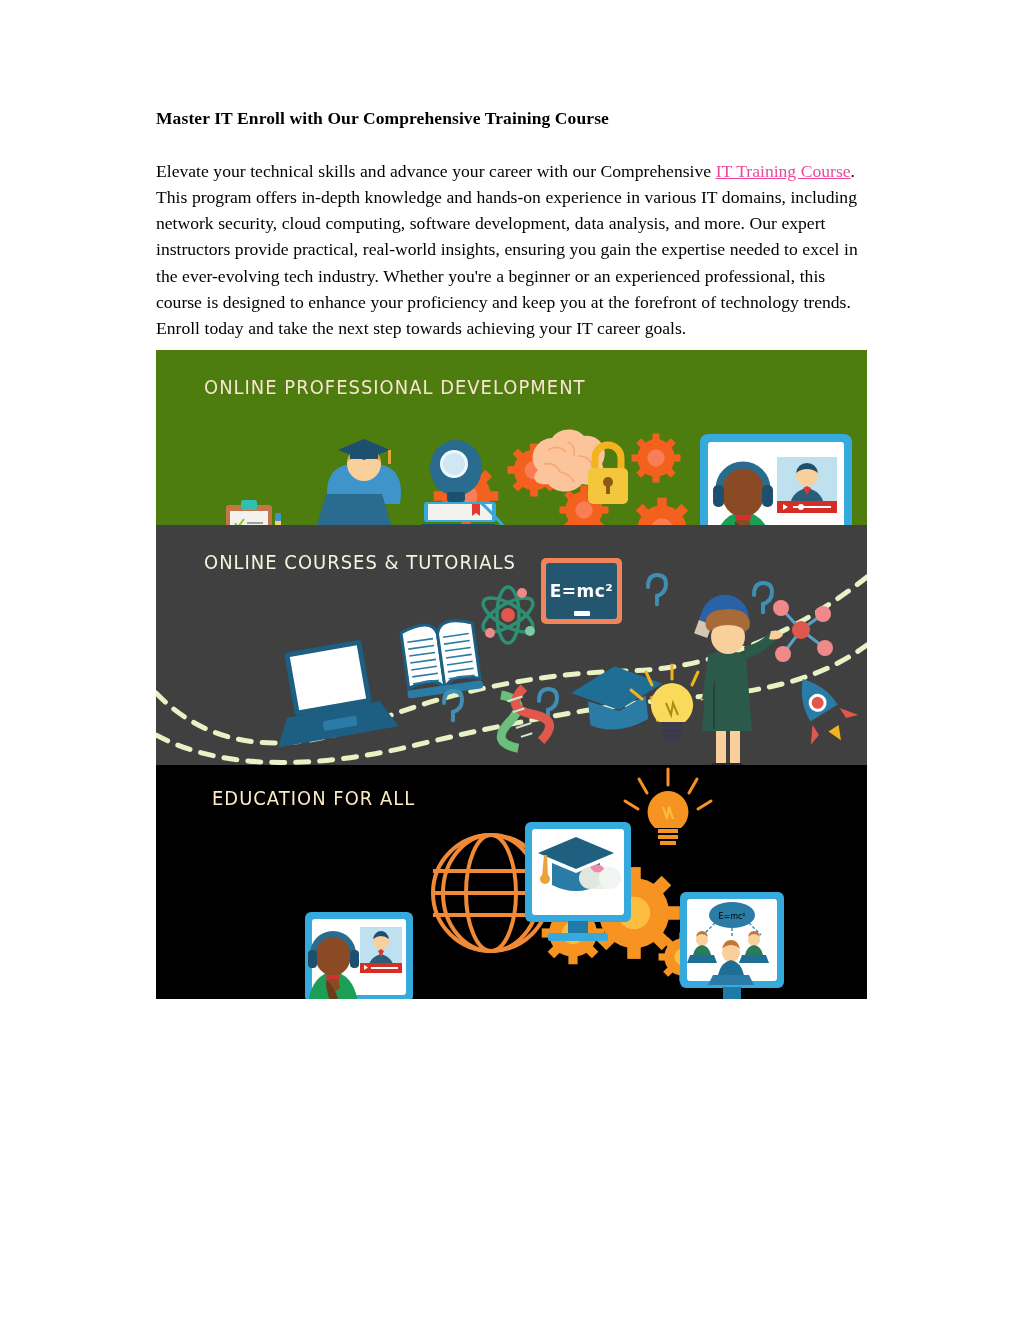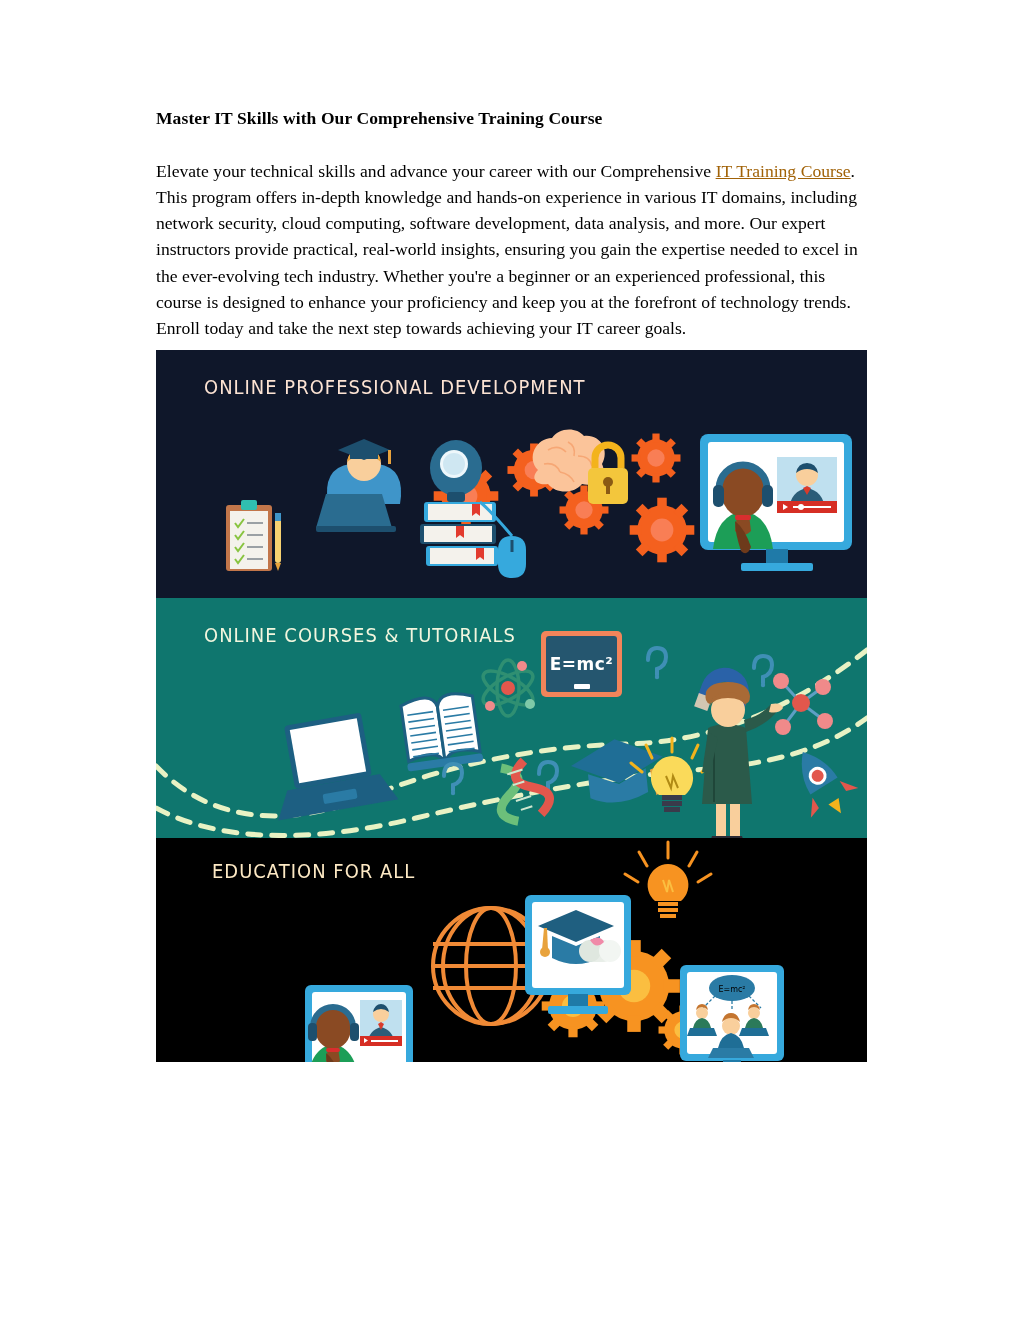--- a/index.html
+++ b/index.html
@@ -38,40 +38,40 @@
   }
   .doc-paragraph {
     font-family: "Liberation Serif", "DejaVu Serif", serif;
     font-size: 17.6px;
     line-height: 26.2px;
     margin: 0;
     text-align: left;
     word-spacing: 0.2px;
   }
   .doc-link {
-    color: #a16207;
+    color: #ec4899;
     text-decoration: underline;
   }
 
   
   .banner {
     position: absolute;
     left: 156px;
     top: 350px;
     width: 711px;
     height: 712px;
     overflow: hidden;
   }
   .band {
     position: relative;
     width: 100%;
     overflow: hidden;
   }
-  .band-1 { height: 248px; background: #0f172a; }
-  .band-2 { height: 240px; background: #0f766e; }
+  .band-1 { height: 175px; background: #4d7c0f; }
+  .band-2 { height: 240px; background: #404040; }
   .band-3 { height: 234px; background: #000000; }
 
   .band-title {
     position: absolute;
     font-family: "DejaVu Sans", "Liberation Sans", sans-serif;
     font-size: 19.5px;
     letter-spacing: 1.1px;
     color: #fbe6d7;
     white-space: nowrap;
     transform: scaleX(0.92);
@@ -119,21 +119,21 @@
     font-size: 8px;
     color: #ffffff;
   }
 </style>
 </head>
 <body>
 
 <div class="page">
 
   <div class="doc-body">
-    <div class="doc-heading">Master IT Skills with Our Comprehensive Training Course</div>
+    <div class="doc-heading">Master IT Enroll with Our Comprehensive Training Course</div>
 
     <p class="doc-paragraph"><span>Elevate your technical skills and advance your career with our Comprehensive </span><a href="#" class="doc-link">IT Training Course</a><span>. This program offers in-depth knowledge and hands-on experience in various IT domains, including network security, cloud computing, software development, data analysis, and more. Our expert instructors provide practical, real-world insights, ensuring you gain the expertise needed to excel in the ever-evolving tech industry. Whether you're a beginner or an experienced professional, this course is designed to enhance your proficiency and keep you at the forefront of technology trends. Enroll today and take the next step towards achieving your IT career goals.</span></p>
   </div>
 
   <div class="banner">
 
     <div class="band band-1">
       <div class="band-title">ONLINE PROFESSIONAL DEVELOPMENT</div>
 
       <svg class="art" style="left:0;top:0;width:711px;height:238px" viewBox="0 0 711 238">

